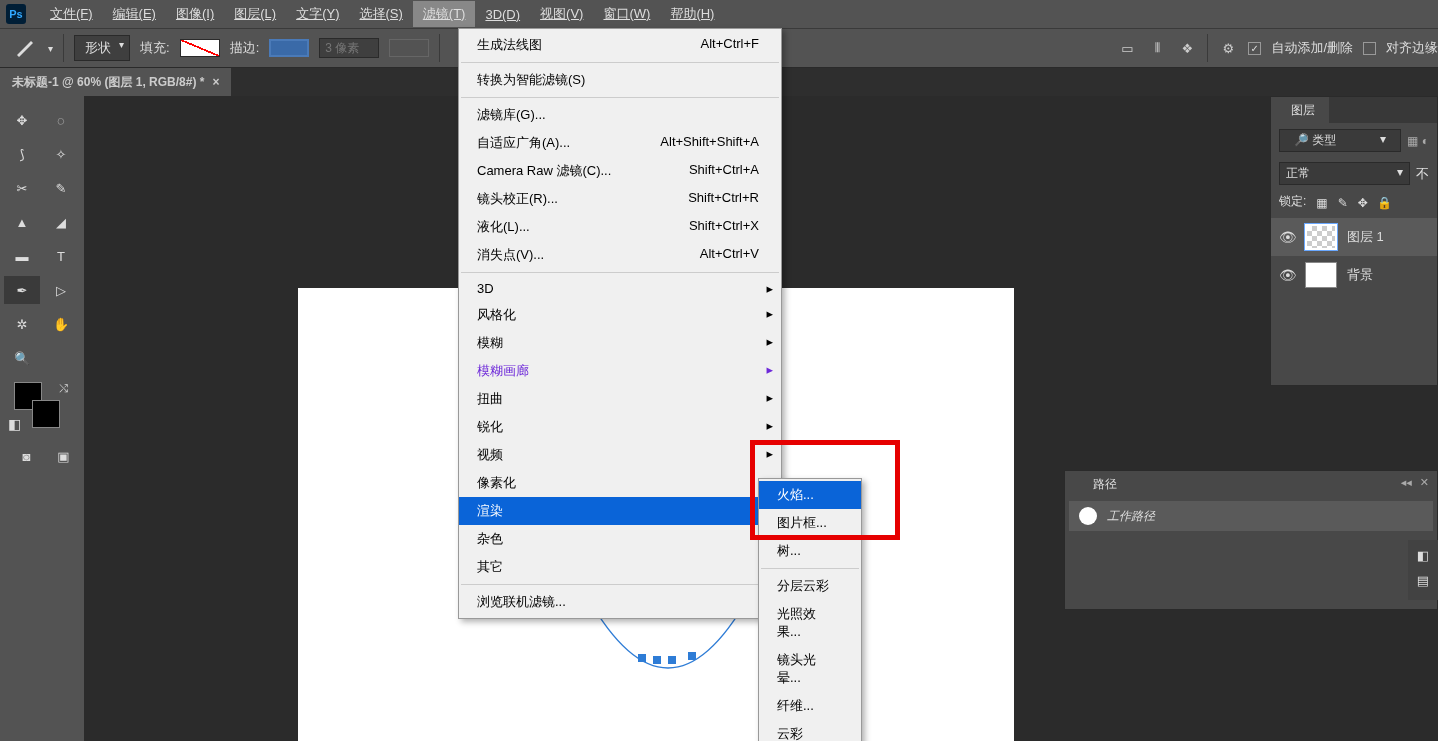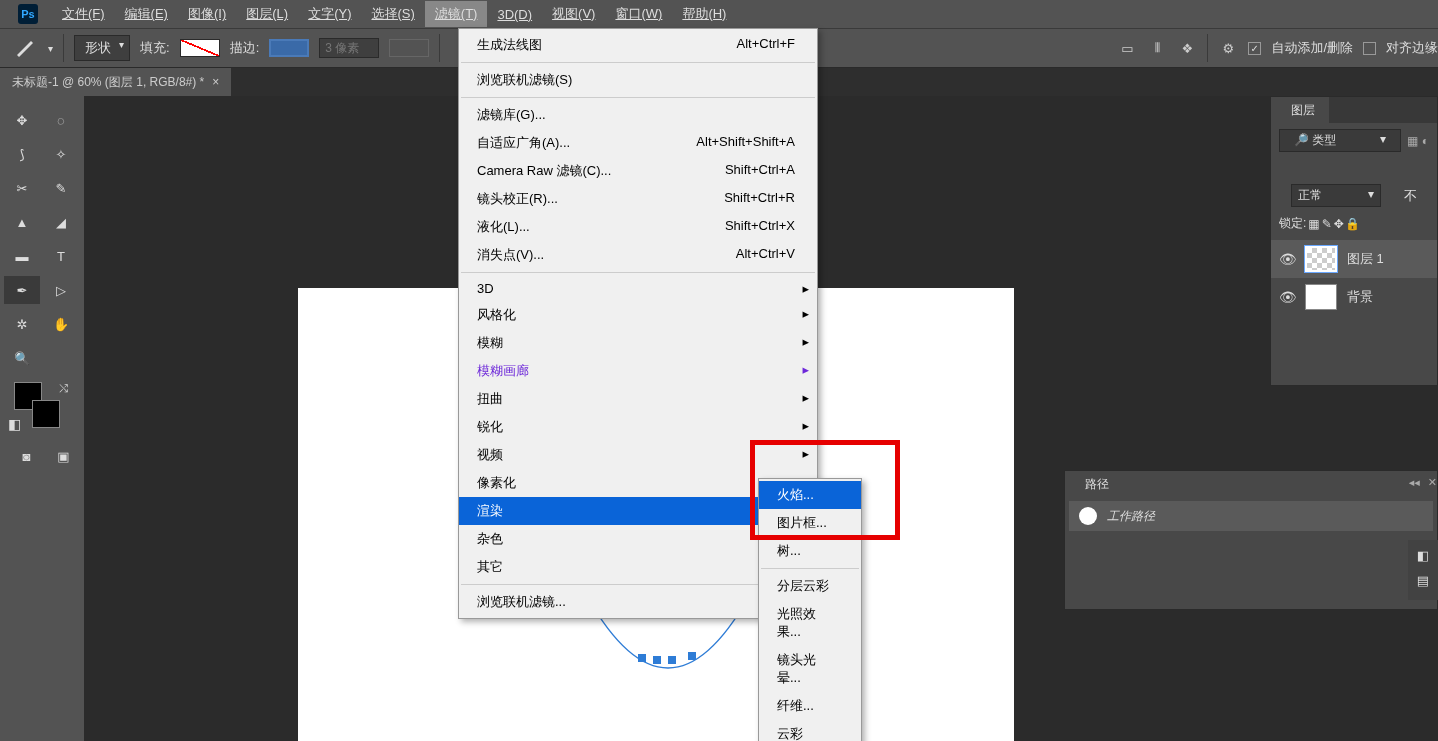--- a/index.html
+++ b/index.html
@@ -1,36 +1,36 @@
 <!DOCTYPE html>
 <html><head>
 <meta charset="utf-8">
 <style>
 * { margin:0; padding:0; box-sizing:border-box; font-family:"Microsoft YaHei",Arial,sans-serif; user-select:none; }
 body { background:#535353; width:1438px; height:741px; overflow:hidden; position:relative; font-size:13px; color:#ddd; }
 
-.menubar { height:28px; background:#535353; display:flex; align-items:center; padding-left:18px; }
+.menubar { height:28px; background:#535353; display:flex; align-items:center; padding-left:6px; }
 .ps-logo { width:20px; height:20px; background:#001e36; color:#31a8ff; font-size:11px; font-weight:bold; display:flex; align-items:center; justify-content:center; border-radius:3px; margin-right:14px; }
 .menu-item { padding:4px 10px; cursor:default;text-decoration:underline; }
 .menu-item.active { background:#888; }
 
 .optbar { height:40px; background:#535353; border-top:1px solid #3a3a3a; border-bottom:1px solid #2a2a2a; display:flex; align-items:center; padding-left:10px; gap:10px; }
 .tool-icon { width:28px; height:28px; display:flex; align-items:center; justify-content:center; }
 .opt-sep { width:1px; height:28px; background:#3a3a3a; }
 .shape-dd { background:#3f3f3f; border:1px solid #2a2a2a; padding:3px 18px 3px 10px; position:relative; }
 .shape-dd::after { content:'▾'; position:absolute; right:5px; top:3px; font-size:10px; }
 .swatch { width:40px; height:18px; border:1px solid #2a2a2a; display:inline-block; vertical-align:middle; }
 .swatch.red { background:linear-gradient(to top right,#fff 0%,#fff 47%,#f00 47%,#f00 53%,#fff 53%); }
 .swatch.blue { background:#3a6aa8; border:2px solid #4a7ab8; }
 .px-input { background:#3f3f3f; border:1px solid #2a2a2a; color:#eab308; width:60px; height:20px; padding:0 5px; font-size:12px; }
 .opt-icon { width:20px; height:20px; display:flex; align-items:center; justify-content:center; color:#ccc; }
 .chk { width:13px; height:13px; border:1px solid #999; display:inline-block; vertical-align:middle; }
 .chk.on::after { content:'✓'; font-size:10px; position:relative; top:-3px; left:1px; }
 
-.tabbar { height:28px; background:#2e2e2e; display:flex; }
+.tabbar { height:28px; background:#2e2e2e; display:flex;font-weight:bold; }
 .doc-tab { background:#535353; padding:4px 12px; font-size:12px; display:flex; align-items:center; gap:8px; color:#ccc; }
 .doc-tab .x { font-size:12px; }
 
 .toolbox { position:absolute; left:0; top:96px; width:84px; background:#535353; padding:10px 4px; display:grid; grid-template-columns:1fr 1fr; gap:6px 2px; }
 .toolbox .tbtn { width:36px; height:28px; display:flex; align-items:center; justify-content:center; color:#ddd; position:relative; }
 .toolbox .tbtn.sel { background:#3a3a3a; }
 .fgbg { grid-column:1/3; height:50px; position:relative; margin-top:4px; }
 .fgbg .fg { width:28px; height:28px; background:#000; border:1px solid #888; position:absolute; left:10px; top:0; }
 .fgbg .bg { width:28px; height:28px; background:#000; border:1px solid #888; position:absolute; left:28px; top:18px; }
 .swapicon { position:absolute; right:12px; top:0; font-size:11px; }
@@ -41,43 +41,43 @@
 .canvas { position:absolute; left:214px; top:192px; width:716px; height:549px; background:#fff; }
 .curve { position:absolute; left:280px; top:300px; }
 .anchor { width:8px; height:8px; background:#2e7cd6; position:absolute; }
 
 .menu { position:absolute; background:#f0f0f0; border:1px solid #999; box-shadow:3px 3px 6px rgba(0,0,0,0.3); color:#000; font-size:13px; padding:2px 0; }
 .menu .row { padding:5px 22px 5px 18px; display:flex; justify-content:space-between; gap:40px; position:relative; }
 .menu .row.hl { background:#0a64d8; color:#fff; }
 .menu .row.disabled { color:#6d28d9; }
 .menu .sep { height:1px; background:#ccc; margin:3px 2px; }
 .menu .arrow::after { content:'▸'; position:absolute; right:8px; }
-.filter-menu { left:458px; top:28px; width:360px; }
+.filter-menu { left:458px; top:28px; width:324px; }
 .render-menu { left:758px; top:478px; width:104px; }
 .redbox { position:absolute; border:5px solid #e60000; pointer-events:none; }
 
 .panel { position:absolute; background:#484848; border:1px solid #2a2a2a; }
 .panel-tabs { display:flex; background:#383838; height:26px;margin-left:6px; }
 .panel-tab { padding:5px 14px; background:#484848; font-size:12px; }
 .layer-panel { right:0; top:96px; width:168px; height:290px; }
 .layer-filter { display:flex; align-items:center; gap:6px; padding:6px 8px; }
 .layer-filter .dd { flex:1; background:#3a3a3a; border:1px solid #2a2a2a; padding:2px 14px; font-size:12px; display:flex; justify-content:space-between; }
 .mini-icons { display:flex; gap:6px; font-size:12px; color:#aaa; }
-.blend-row { display:flex; align-items:center; gap:23px; padding:4px 20px;margin-top:22px; }
+.blend-row { display:flex; align-items:center; gap:6px; padding:4px 8px; }
 .blend-row .dd { flex:1; background:#3a3a3a; border:1px solid #2a2a2a; padding:2px 6px; font-size:12px; display:flex; justify-content:space-between; }
-.lock-row { display:flex; align-items:center; gap:2px; padding:4px 8px; font-size:12px; }
+.lock-row { display:flex; align-items:flex-end; gap:10px; padding:4px 8px; font-size:12px; }
 .layers-list { padding:4px 0; }
 .layer-row { display:flex; align-items:center; gap:10px; padding:6px 8px; }
 .layer-row.sel { background:#5a5a5a; }
 .eye { width:16px; font-size:14px; }
 .thumb { width:32px; height:26px; border:1px solid #888; }
 .thumb.checker { background:repeating-conic-gradient(#ccc 0deg 90deg,#fff 90deg 180deg); background-size:10px 10px; border:2px solid #fff; outline:1px solid #6aa8ff; }
 .thumb.white { background:#fff; }
 .path-panel { right:0; top:470px; width:374px; height:140px; }
-.panel-header { display:flex; justify-content:space-between; padding:0 0; }
+.panel-header { display:flex; justify-content:space-between; padding:0 8px; }
 .collapse-btns { display:flex; gap:8px; font-size:11px; color:#aaa; padding-top:5px;}
 .path-row { display:flex; align-items:center; gap:10px; padding:6px 10px; background:#5a5a5a; margin:4px; }
 .path-thumb { width:18px; height:18px; border-radius:50%; background:#fff; }
 .path-name { font-style:italic; font-size:12px; }
 .side-strip { position:absolute; right:0; top:540px; width:30px; height:60px; background:#424242; display:flex; flex-direction:column; align-items:center; gap:10px; padding-top:8px; }
 svg { display:block; }
 </style>
 </head>
 <body>
 
@@ -174,21 +174,21 @@
   </div>
 </div>
 
 <div class="menu filter-menu">
   <div class="row">
       <span>生成法线图</span>
       <span>Alt+Ctrl+F</span>
     </div>
   <div class="sep"></div>
   <div class="row">
-      <span>浏览联机滤镜(S)</span>
+      <span>转换为智能滤镜(S)</span>
     </div>
   <div class="sep"></div>
   <div class="row">
       <span>滤镜库(G)...</span>
     </div>
   <div class="row">
       <span>自适应广角(A)...</span>
       <span>Alt+Shift+Shift+A</span>
     </div>
   <div class="row">

